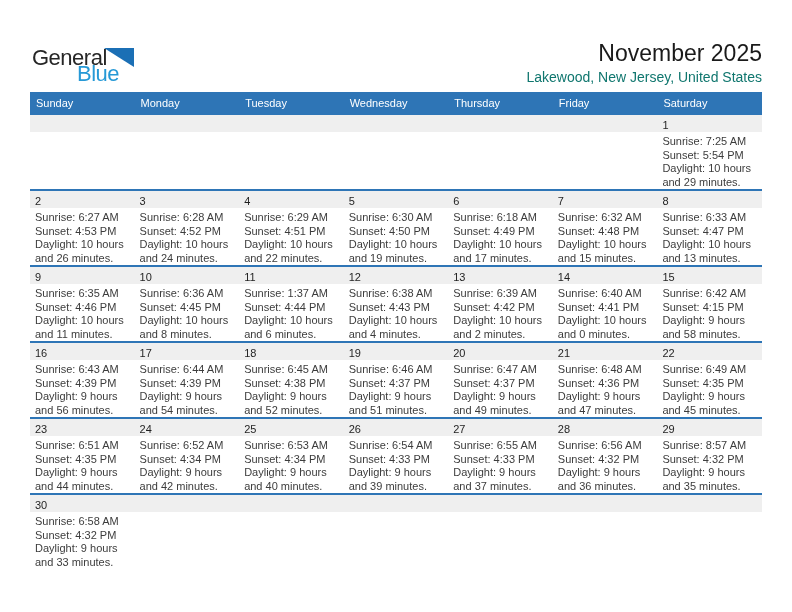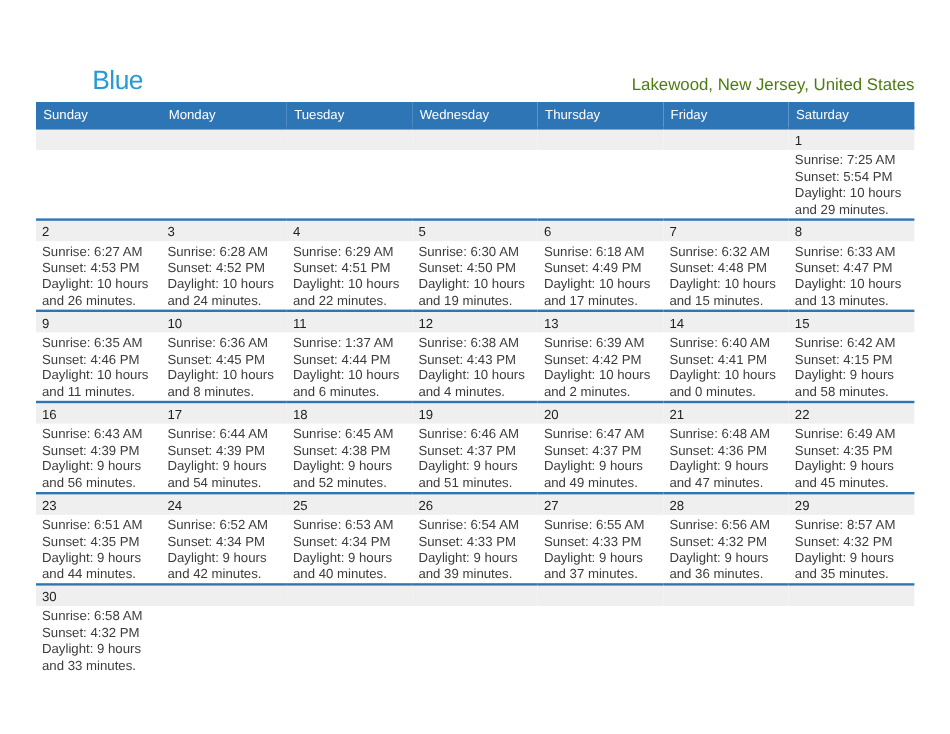--- a/index.html
+++ b/index.html
@@ -26,21 +26,21 @@
   .logo-general{
     font-size:22px;font-weight:normal;letter-spacing:-0.5px;color:#262626;
   }
   .logo-triangle{margin-left:-3px;margin-top:1px;flex:0 0 auto;}
   .logo-blue-text{
     font-size:22px;color:var(--logo-blue);text-align:center;
     margin-top:-7px;letter-spacing:-0.5px;
   }
   .titles{text-align:right;}
   .title{font-size:23px;color:#1a1a1a;}
-  .subtitle{font-size:14px;color:#4d7c0f;margin-top:22px;}
+  .subtitle{font-size:14px;color:#0f766e;margin-top:2px;}
   table.calendar{
     width:732px;margin:0 30px;
     border-collapse:collapse;table-layout:fixed;
   }
   thead th{
     background:var(--header-blue);
     color:#fff;font-weight:normal;font-size:11px;
     text-align:left;height:22px;padding:0 0 0 6px;
   }
   tbody td{
@@ -55,23 +55,32 @@
   .cell-body{
     padding:3px 8px 0 5px;font-size:11px;line-height:13.5px;color:#3c3c3c;
   }
 </style>
 </head>
 <body>
 
 <div class="page">
   <div class="header">
     <div class="logo">
+      <div class="logo-line1">
+        <span class="logo-general">General</span>
+        <span class="logo-triangle">
+          <svg width="30" height="19" viewBox="0 0 30 19">
+              <polygon points="0,0 30,0 30,19" fill="#1B6FB5"></polygon>
+            </svg>
+        </span>
+      </div>
       <div class="logo-blue-text">Blue</div>
     </div>
     <div class="titles">
+      <div class="title">November 2025</div>
       <div class="subtitle">Lakewood, New Jersey, United States</div>
     </div>
   </div>
 
   <table class="calendar">
     <thead>
       <tr>
         <th>Sunday</th>
         <th>Monday</th>
         <th>Tuesday</th>

